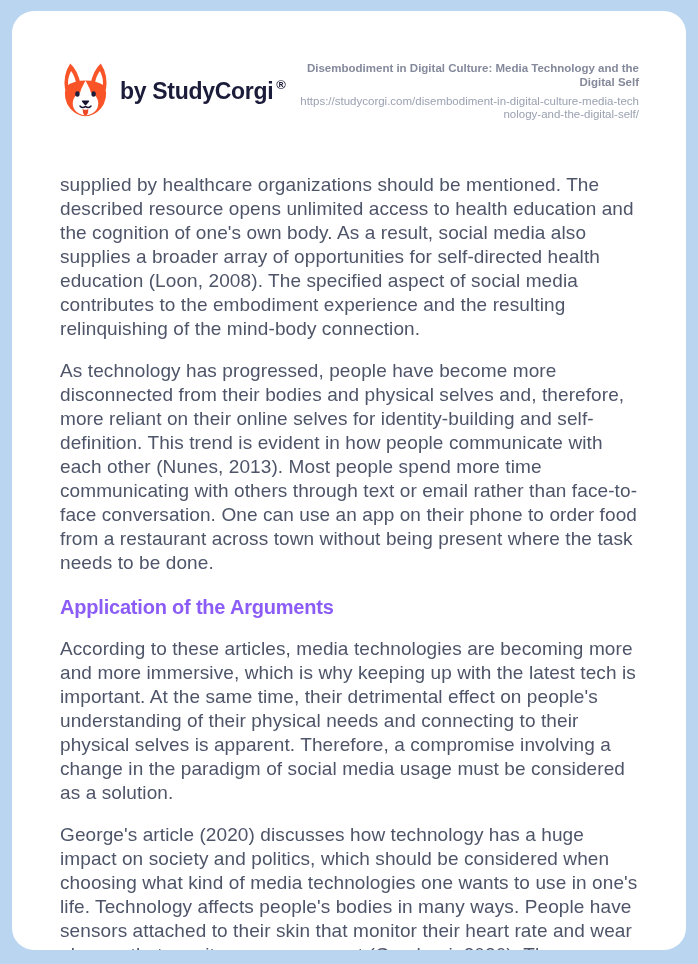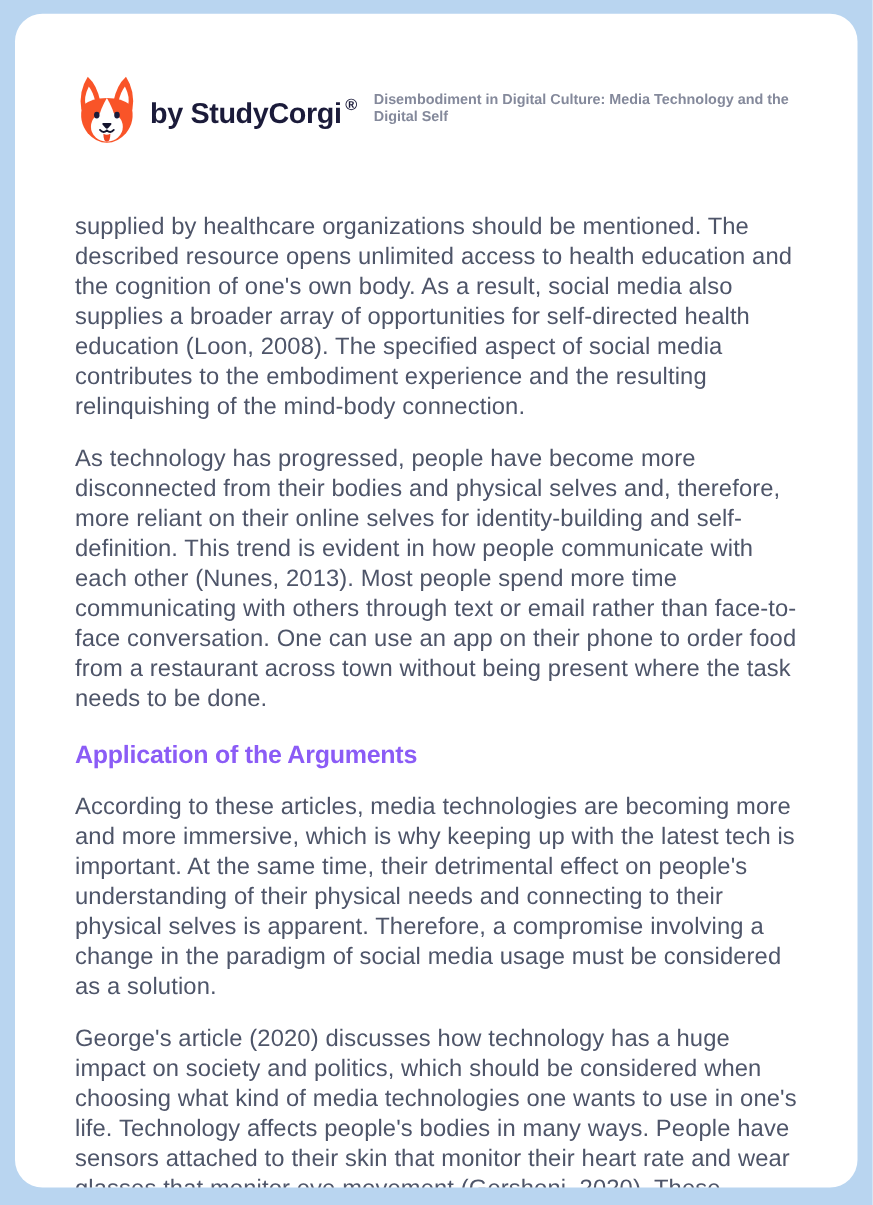--- a/index.html
+++ b/index.html
@@ -51,20 +51,21 @@
   }
   .reg-mark {
     font-size: 13px;
     font-weight: bold;
     color: #1b1b3a;
     vertical-align: 10px;
     margin-left: 3px;
   }
   .source {
     width: 340px;
+    text-align: right;
     flex: 0 0 auto;
   }
   .source-title {
     font-size: 11.5px;
     font-weight: bold;
     color: #84899b;
     line-height: 14px;
     margin-bottom: 6px;
   }
   .source-url {
@@ -123,20 +124,21 @@
 
           <path d="M23.5 50 Q26.5 53.5 30 50.5 Q33.5 53.5 36.5 50" fill="none" stroke="#14142e" stroke-width="1.7" stroke-linecap="round"></path>
 
           <path d="M26.7 53.5 Q26.7 61 30 61 Q33.3 61 33.3 53.5 Q30 55.5 26.7 53.5 Z" fill="#ef4623"></path>
         </svg>
         <span class="brand-text"><span>by StudyCorgi</span><span class="reg-mark">®</span></span>
       </div>
 
       <div class="source">
         <div class="source-title">Disembodiment in Digital Culture: Media Technology and the Digital Self</div>
+        <a class="source-url" href="#">https://studycorgi.com/disembodiment-in-digital-culture-media-technology-and-the-digital-self/</a>
       </div>
     </div>
 
     <div class="content">
       <p>supplied by healthcare organizations should be mentioned. The described resource opens unlimited access to health education and the cognition of one's own body. As a result, social media also supplies a broader array of opportunities for self-directed health education (Loon, 2008). The specified aspect of social media contributes to the embodiment experience and the resulting relinquishing of the mind-body connection.</p>
       <p>As technology has progressed, people have become more disconnected from their bodies and physical selves and, therefore, more reliant on their online selves for identity-building and self-definition. This trend is evident in how people communicate with each other (Nunes, 2013). Most people spend more time communicating with others through text or email rather than face-to-face conversation. One can use an app on their phone to order food from a restaurant across town without being present where the task needs to be done.</p>
       <h2>Application of the Arguments</h2>
       <p>According to these articles, media technologies are becoming more and more immersive, which is why keeping up with the latest tech is important. At the same time, their detrimental effect on people's understanding of their physical needs and connecting to their physical selves is apparent. Therefore, a compromise involving a change in the paradigm of social media usage must be considered as a solution.</p>
       <p>George's article (2020) discusses how technology has a huge impact on society and politics, which should be considered when choosing what kind of media technologies one wants to use in one's life. Technology affects people's bodies in many ways. People have sensors attached to their skin that monitor their heart rate and wear glasses that monitor eye movement (Gershoni, 2020). These sensors can potentially cause damage if people are not careful about how much time they spend using these devices. Therefore, the opportunity to expand one's experience and knowledge by sacrificing one's health does not seem reasonable, which is why a viable solution to the problem at hand must be provided.</p>
       <p>The digital self has other described as a disembodied user because it is not connected</p>

